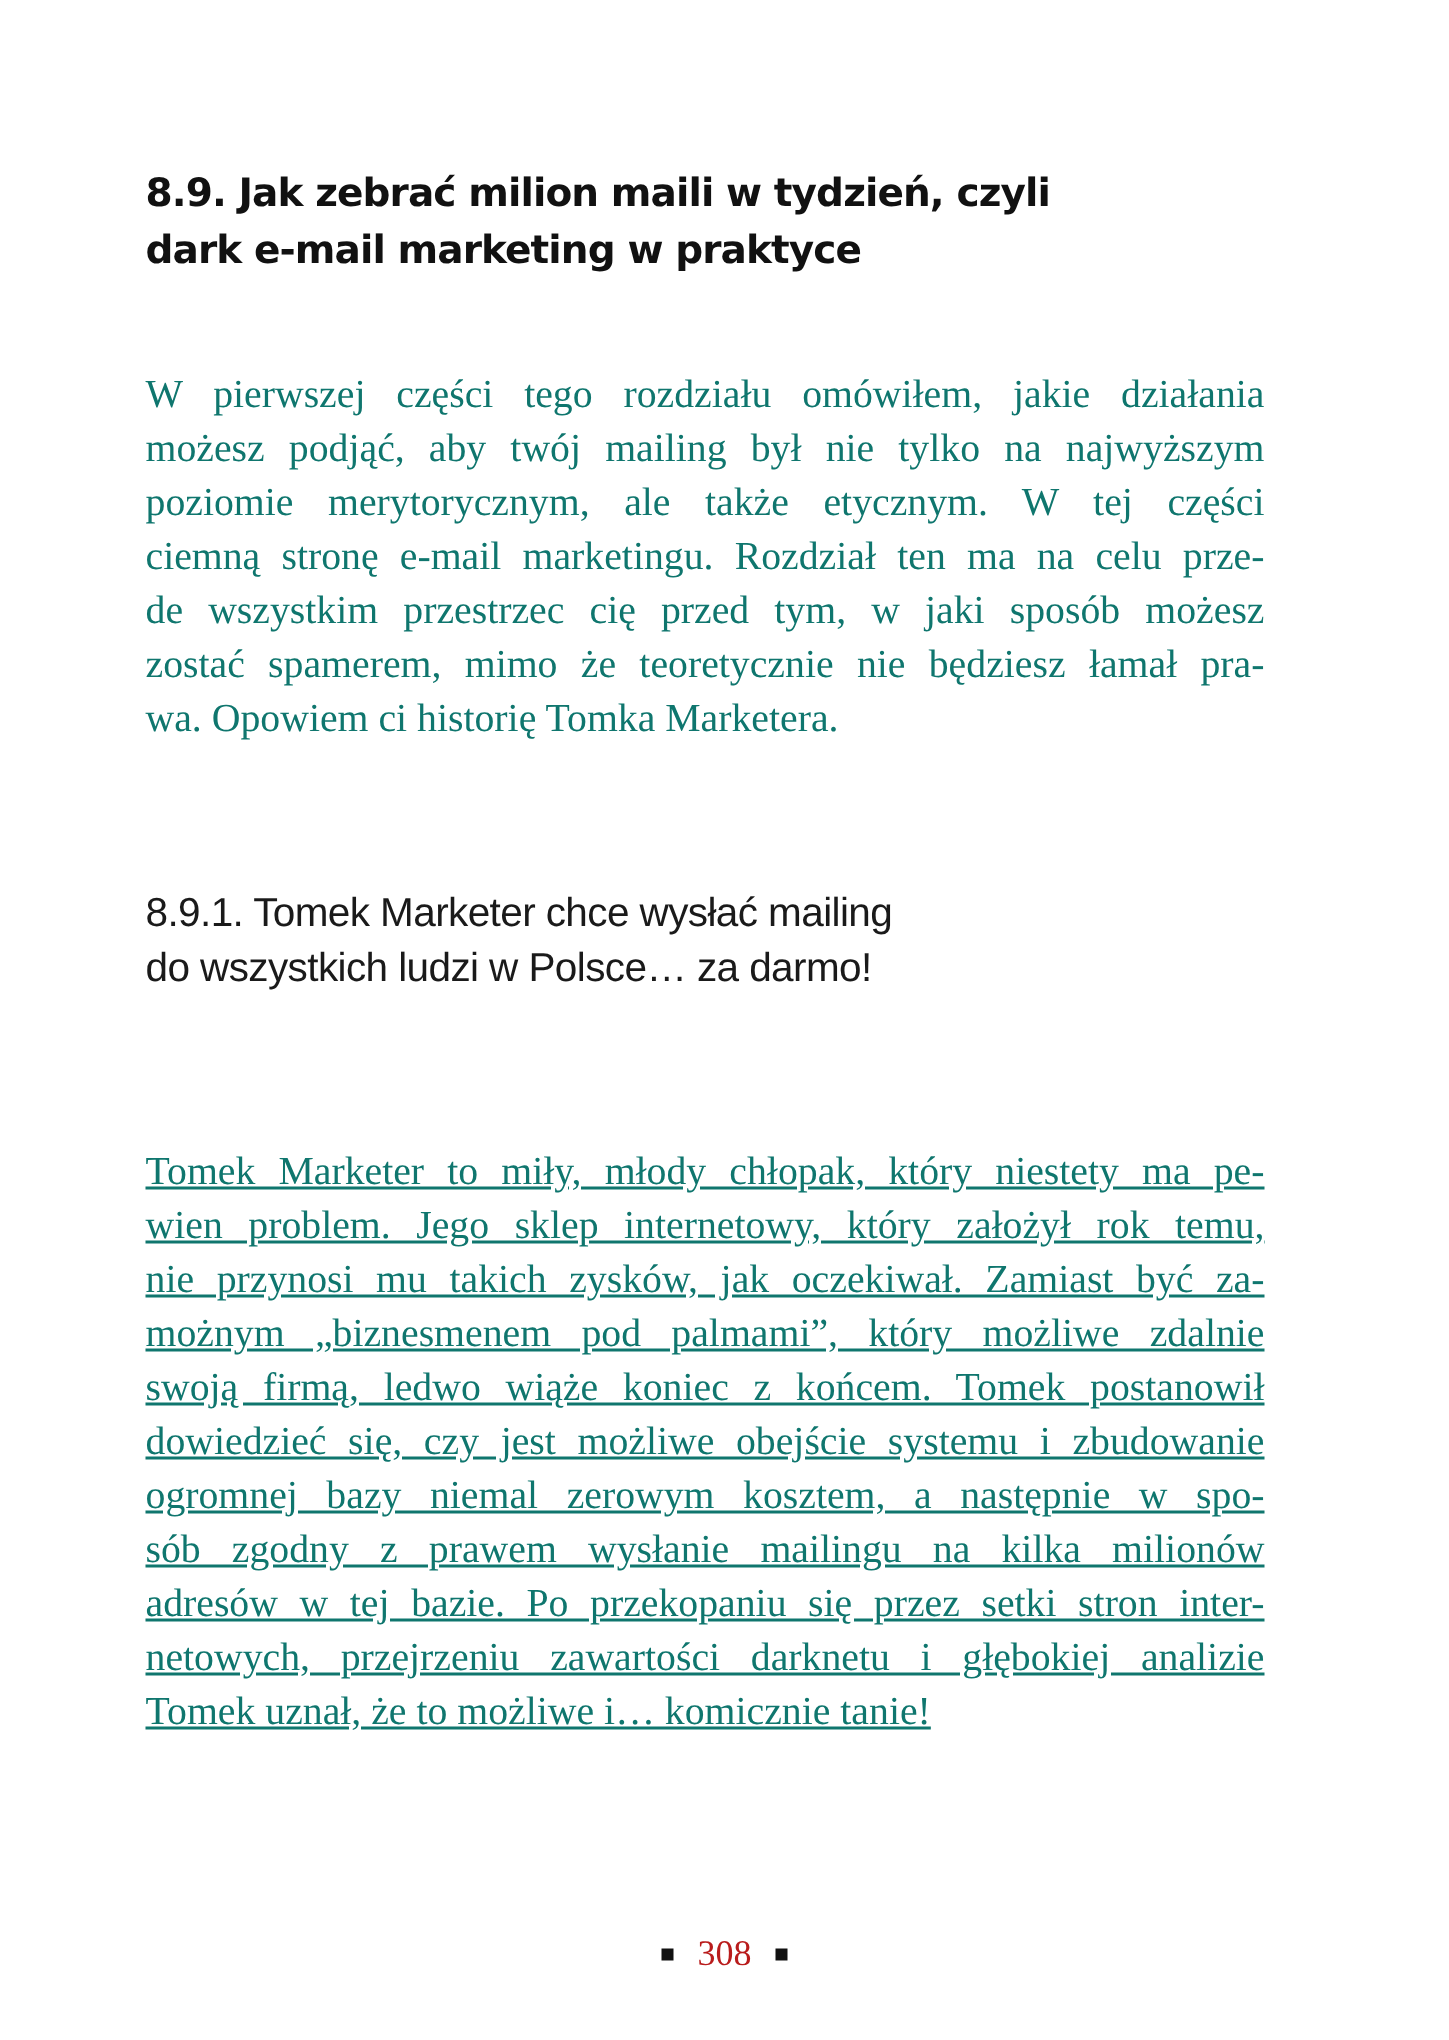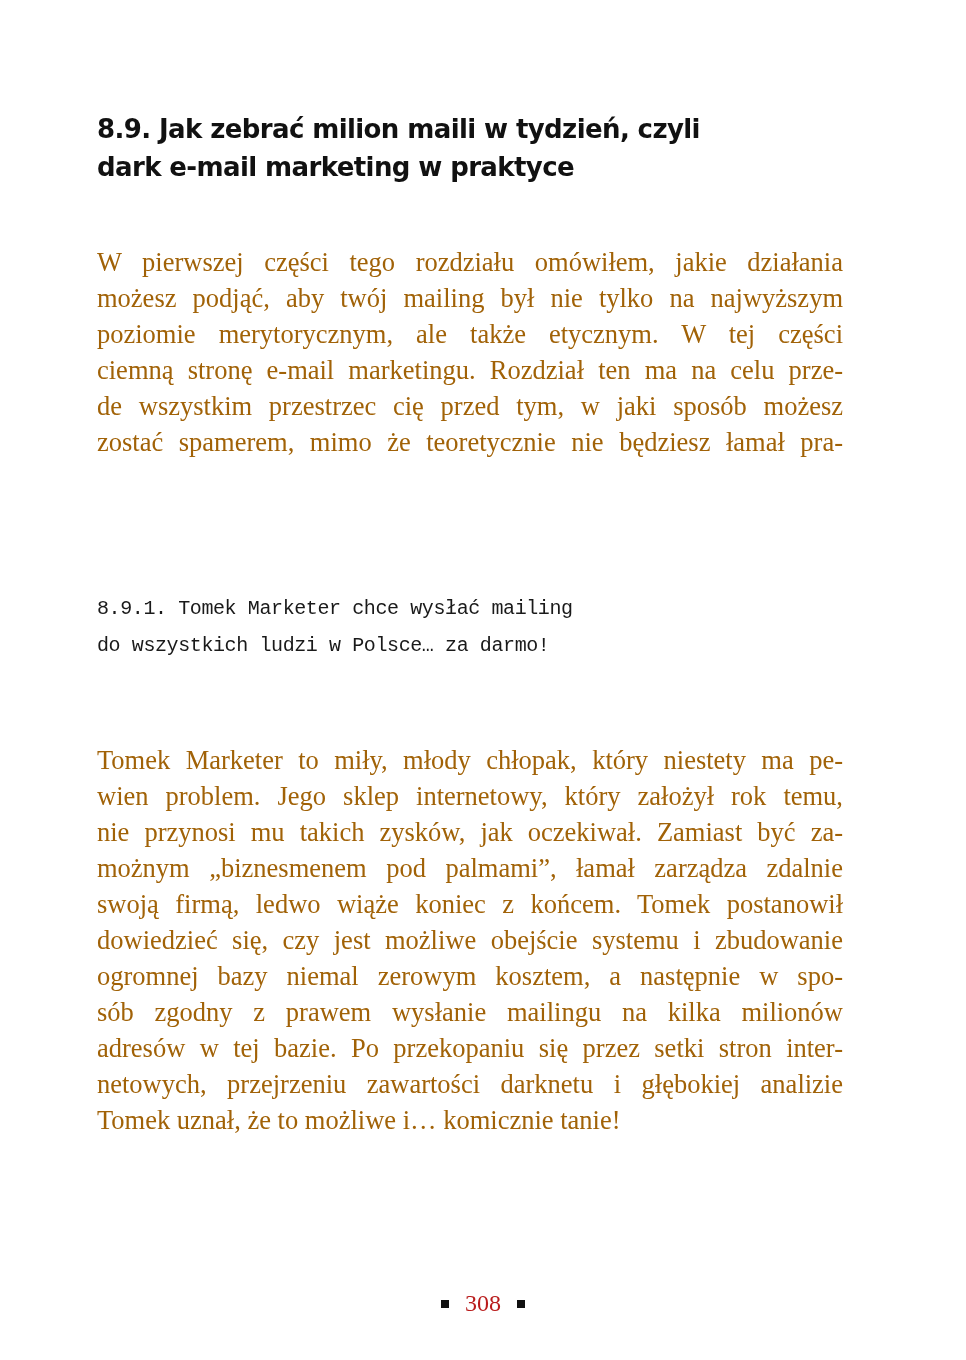--- a/index.html
+++ b/index.html
@@ -7,29 +7,29 @@
   .page { position: absolute; left: 0; top: 0; width: 882px; height: 1360px; }
   .h1 {
     position: absolute; left: 97px; top: 110px; width: 760px;
     font-family: "DejaVu Sans", sans-serif; font-weight: bold; font-size: 26px;
     line-height: 38px; letter-spacing: -0.6px; color: #111;
   }
   .h1 span { display: block; white-space: nowrap; }
   .para {
     position: absolute; left: 97px; width: 746px;
     font-family: "Liberation Serif", serif; font-size: 26.5px; line-height: 36px;
-    color: #a16207;
+    color: #0f766e;
   }
   .para .ln { display: block; text-align: justify; text-align-last: justify; white-space: nowrap; height: 36px; }
   .para .ln.last { text-align-last: left; }
   .p1 { top: 244px; }
-  .p2 { top: 742px; }
+  .p2 { top: 762px; text-decoration: underline; }
   .h2 {
     position: absolute; left: 97px; top: 590px; width: 760px;
-    font-family: Liberation Mono, monospace; font-weight: normal; font-size: 20px;
+    font-family: Liberation Sans, sans-serif; font-weight: normal; font-size: 27px;
     line-height: 37px; letter-spacing: -0.4px; color: #1a1a1a;
   }
   .h2 span { display: block; white-space: nowrap; }
   .footer {
     position: absolute; left: 0; top: 1288px; width: 966px; text-align: center;
     font-family: "Liberation Serif", serif; font-size: 24px; line-height: 30px; color: #b91c1c;
   }
   .sq { display: inline-block; width: 8px; height: 8px; background: #111; vertical-align: middle; margin: 0 16px; position: relative; top: -1px; }
 </style>
 </head>
@@ -42,32 +42,33 @@
     <span>dark e-mail marketing w praktyce</span>
   </h1>
 
   <div class="para p1">
     <span class="ln">W pierwszej części tego rozdziału omówiłem, jakie działania</span>
     <span class="ln">możesz podjąć, aby twój mailing był nie tylko na najwyższym</span>
     <span class="ln">poziomie merytorycznym, ale także etycznym. W tej części</span>
     <span class="ln">ciemną stronę e-mail marketingu. Rozdział ten ma na celu prze-</span>
     <span class="ln">de wszystkim przestrzec cię przed tym, w jaki sposób możesz</span>
     <span class="ln">zostać spamerem, mimo że teoretycznie nie będziesz łamał pra-</span>
+    <span class="ln last">wa. Opowiem ci historię Tomka Marketera.</span>
   </div>
 
   <h2 class="h2" style="margin:0;">
     <span>8.9.1. Tomek Marketer chce wysłać mailing</span>
     <span>do wszystkich ludzi w Polsce… za darmo!</span>
   </h2>
 
   <div class="para p2">
     <span class="ln">Tomek Marketer to miły, młody chłopak, który niestety ma pe-</span>
     <span class="ln">wien problem. Jego sklep internetowy, który założył rok temu,</span>
     <span class="ln">nie przynosi mu takich zysków, jak oczekiwał. Zamiast być za-</span>
-    <span class="ln">możnym „biznesmenem pod palmami”, łamał zarządza zdalnie</span>
+    <span class="ln">możnym „biznesmenem pod palmami”, który możliwe zdalnie</span>
     <span class="ln">swoją firmą, ledwo wiąże koniec z końcem. Tomek postanowił</span>
     <span class="ln">dowiedzieć się, czy jest możliwe obejście systemu i zbudowanie</span>
     <span class="ln">ogromnej bazy niemal zerowym kosztem, a następnie w spo-</span>
     <span class="ln">sób zgodny z prawem wysłanie mailingu na kilka milionów</span>
     <span class="ln">adresów w tej bazie. Po przekopaniu się przez setki stron inter-</span>
     <span class="ln">netowych, przejrzeniu zawartości darknetu i głębokiej analizie</span>
     <span class="ln last">Tomek uznał, że to możliwe i… komicznie tanie!</span>
   </div>
 
   <div class="footer">

